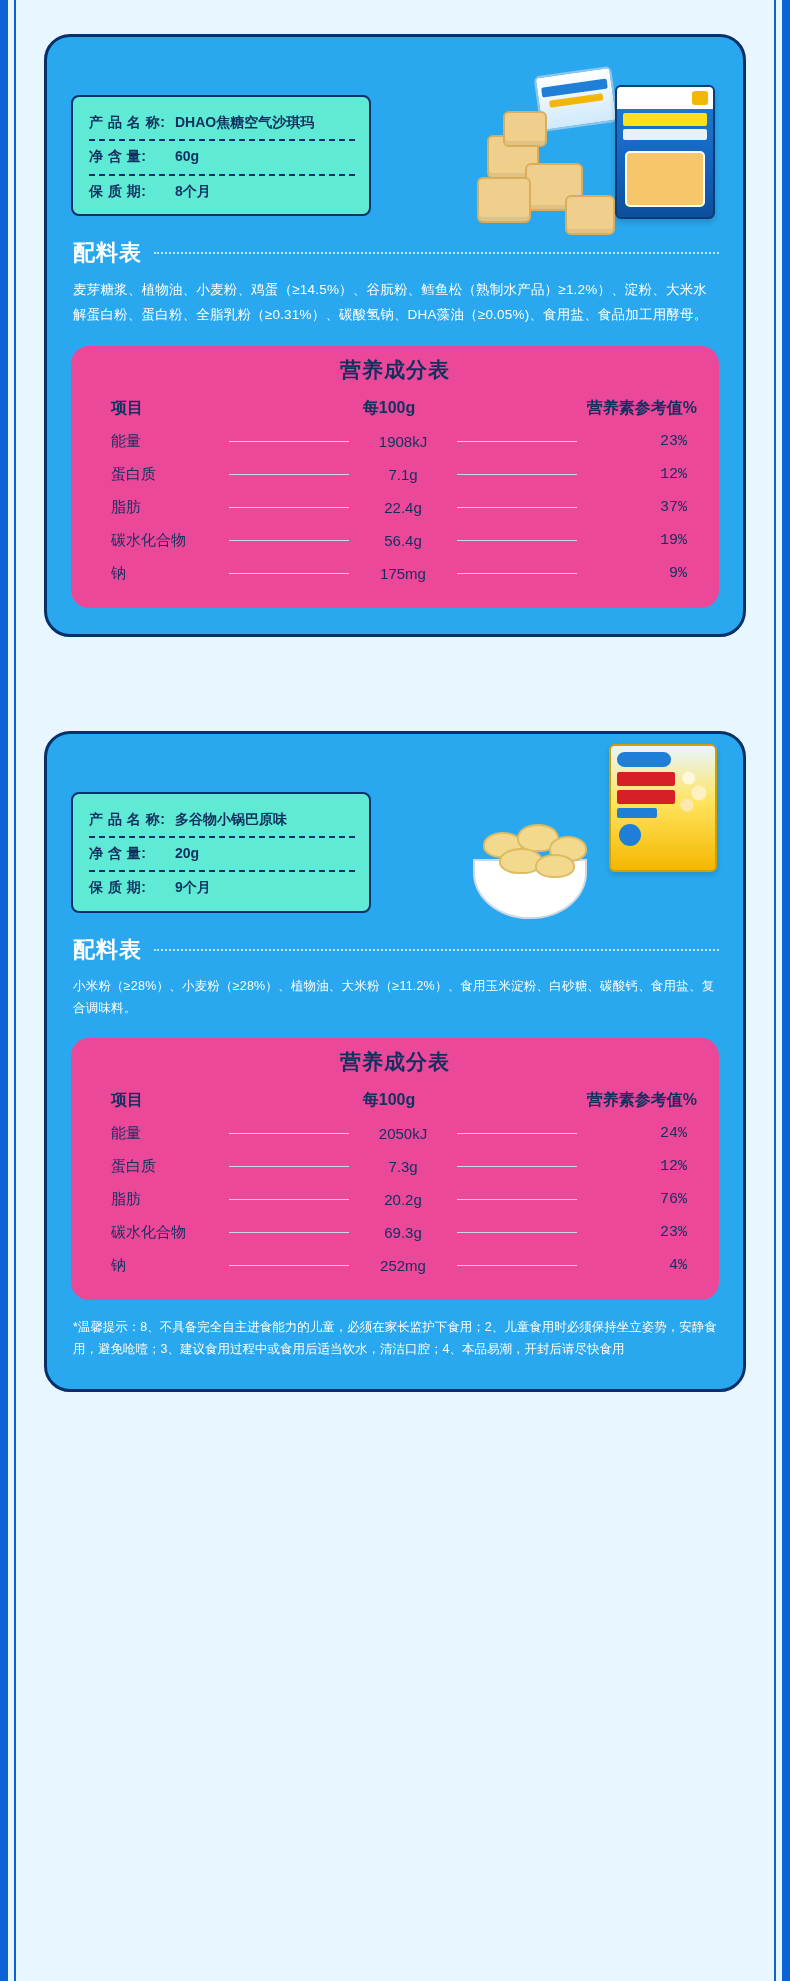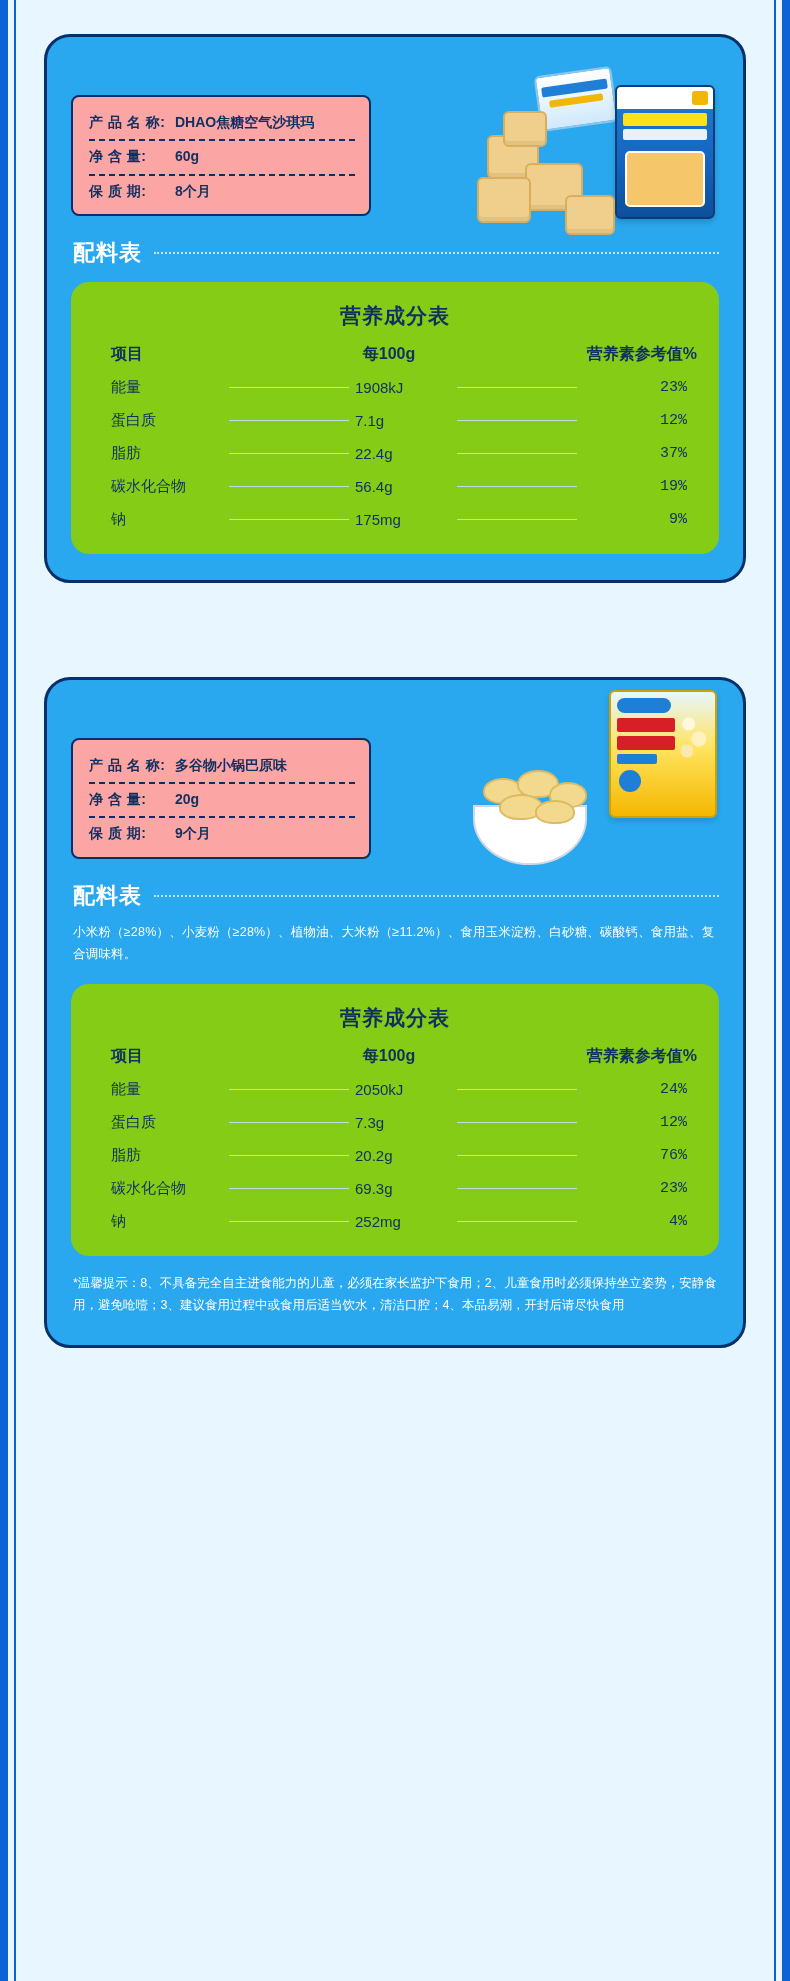--- a/index.html
+++ b/index.html
@@ -51,21 +51,21 @@
     border-radius: 26px;
     margin: 0 22px 58px 22px;
     padding: 58px 24px 26px 24px;
     box-sizing: border-box;
   }
   .card.first { margin-top: 20px; }
 
   
   .yellow-box {
     position: relative;
-    background: #fca5a5;
+    background: #5eead4;
     border: 2px solid #07306b;
     border-radius: 8px;
     width: 300px;
     padding: 12px 14px 10px 16px;
     box-sizing: border-box;
     z-index: 3;
   }
   .yrow {
     display: flex;
     align-items: flex-start;
@@ -241,23 +241,23 @@
     color: #ffffff;
     font-size: 13.5px;
     line-height: 1.85;
     letter-spacing: .2px;
     padding: 0 2px 4px 2px;
   }
   .ingredients.small { font-size: 12.5px; line-height: 1.8; }
 
   
   .nutrition {
-    background: #84cc16;
+    background: #ec4899;
     border-radius: 18px;
-    padding: 14px 22px 18px 22px;
+    padding: 4px 22px 18px 22px;
     margin-top: 14px;
   }
   .n-title {
     text-align: center;
     font-size: 21px;
     font-weight: bold;
     color: #12305f;
     letter-spacing: 1px;
     padding: 6px 0 10px 0;
   }
@@ -279,21 +279,21 @@
     color: #12305f;
     padding: 7px 0;
   }
   .n-row .c1 { flex: 0 0 112px; padding-left: 18px; white-space: nowrap; }
   .n-row .lead {
     flex: 1;
     border-bottom: 1px solid #c9d6e4;
     height: 0;
     margin: 0 6px;
   }
-  .n-row .c2 { flex: 0 0 96px; }
+  .n-row .c2 { flex: 0 0 96px; text-align: center; }
   .n-row .c3 { flex: 0 0 104px; text-align: right; padding-right: 10px; font-family: Liberation Mono, monospace; }
 
   .note {
     color: #ffffff;
     font-size: 13.5px;
     line-height: 1.85;
     padding: 16px 2px 2px 2px;
   }
   .note.small { font-size: 12.5px; line-height: 1.8; }
 
@@ -347,20 +347,21 @@
         <div class="yrow">
           <div class="ylabel">保 质 期:</div>
           <div class="yvalue">8个月</div>
         </div>
       </div>
 
       <div class="section-title">
         <div class="txt">配料表</div>
         <div class="dots"></div>
       </div>
+      <div class="ingredients">麦芽糖浆、植物油、小麦粉、鸡蛋（≥14.5%）、谷朊粉、鳕鱼松（熟制水产品）≥1.2%）、淀粉、大米水解蛋白粉、蛋白粉、全脂乳粉（≥0.31%）、碳酸氢钠、DHA藻油（≥0.05%)、食用盐、食品加工用酵母。</div>
 
       <div class="nutrition">
         <div class="n-title">营养成分表</div>
         <div class="n-head">
           <div class="c1">项目</div>
           <div class="c2">每100g</div>
           <div class="c3">营养素参考值%</div>
         </div>
         <div class="n-row">
           <div class="c1">能量</div>

